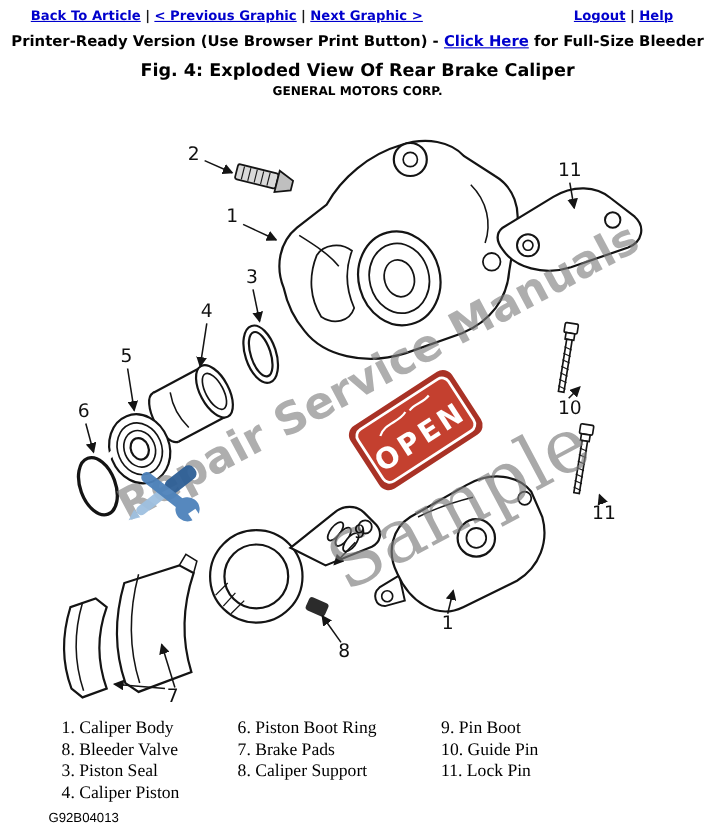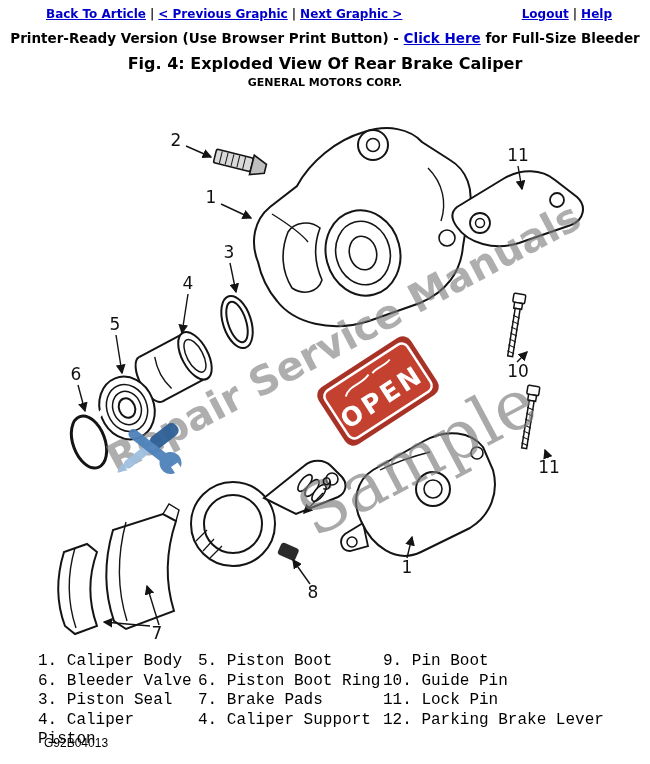--- a/index.html
+++ b/index.html
@@ -6,43 +6,43 @@
   html, body { width:650px; height:764px; background:#ffffff; }
   body {
     position:relative; overflow:hidden; color:#000;
     font-family:"DejaVu Sans","Liberation Sans",sans-serif;
   }
   a { color:#0000cc; font-weight:bold; text-decoration:underline; cursor:pointer; }
 
   .topnav {
     position:relative; z-index:2;
     display:flex; justify-content:space-between; align-items:baseline;
-    padding:7px 38px 0 46px; font-size:12px; font-weight:bold;
+    padding:7px 38px 0 28px; font-size:12px; font-weight:bold;
   }
   .topnav .grp { white-space:nowrap; }
   .sep { color:#1a1a1a; margin:0 4px; font-weight:bold; }
 
   .title-line {
     position:relative; z-index:2; text-align:center; margin-top:9px;
     font-size:13.5px; font-weight:bold;
   }
   .fig-caption { position:relative; z-index:2; text-align:center; margin-top:8px; font-size:16px; font-weight:bold; }
   .company     { position:relative; z-index:2; text-align:center; margin-top:3px; font-size:11px; font-weight:bold; }
 
   .stage { position:absolute; inset:0; z-index:1; pointer-events:none; }
   .stage svg { position:absolute; left:0; top:0; }
   .callout-layer { position:absolute; inset:0; }
   .callout {
     position:absolute; transform:translate(-50%,-50%);
     font-size:17px; color:#111; font-family:"DejaVu Sans",sans-serif;
   }
 
   .legend {
-    position:absolute; z-index:2; left:38px; top:652px; display:flex;
-    font-family:Liberation Mono, monospace;
+    position:absolute; z-index:2; left:56px; top:652px; display:flex;
+    font-family:Liberation Serif, serif;
     font-size:16px; line-height:19.5px; color:#000;
   }
   .legend .col { display:flex; flex-direction:column; }
   .col-1 { width:160px; }
   .col-2 { width:185px; }
   .col-3 { width:auto; }
 
   .figure-id {
     position:absolute; z-index:2; left:44px; top:736px;
     font-size:12px; font-family:"Liberation Sans","DejaVu Sans",sans-serif;
@@ -249,31 +249,29 @@
       <div class="callout" style="left: 549px; top: 467px;">11</div>
       <div class="callout" style="left: 313px; top: 592px;">8</div>
       <div class="callout" style="left: 407px; top: 567px;">1</div>
       <div class="callout" style="left: 157px; top: 633px;">7</div>
     </div>
 </div>
 
 <div class="legend">
   <div class="col col-1">
     <span>1. Caliper Body</span>
-    <span>6. Bleeder Valve</span>
+    <span>8. Bleeder Valve</span>
     <span>3. Piston Seal</span>
     <span>4. Caliper Piston</span>
   </div>
   <div class="col col-2">
-    <span>5. Piston Boot</span>
     <span>6. Piston Boot Ring</span>
     <span>7. Brake Pads</span>
-    <span>4. Caliper Support</span>
+    <span>8. Caliper Support</span>
   </div>
   <div class="col col-3">
     <span>9. Pin Boot</span>
     <span>10. Guide Pin</span>
     <span>11. Lock Pin</span>
-    <span>12. Parking Brake Lever</span>
   </div>
 </div>
 
 <div class="figure-id">G92B04013</div>
 
 </body></html>

